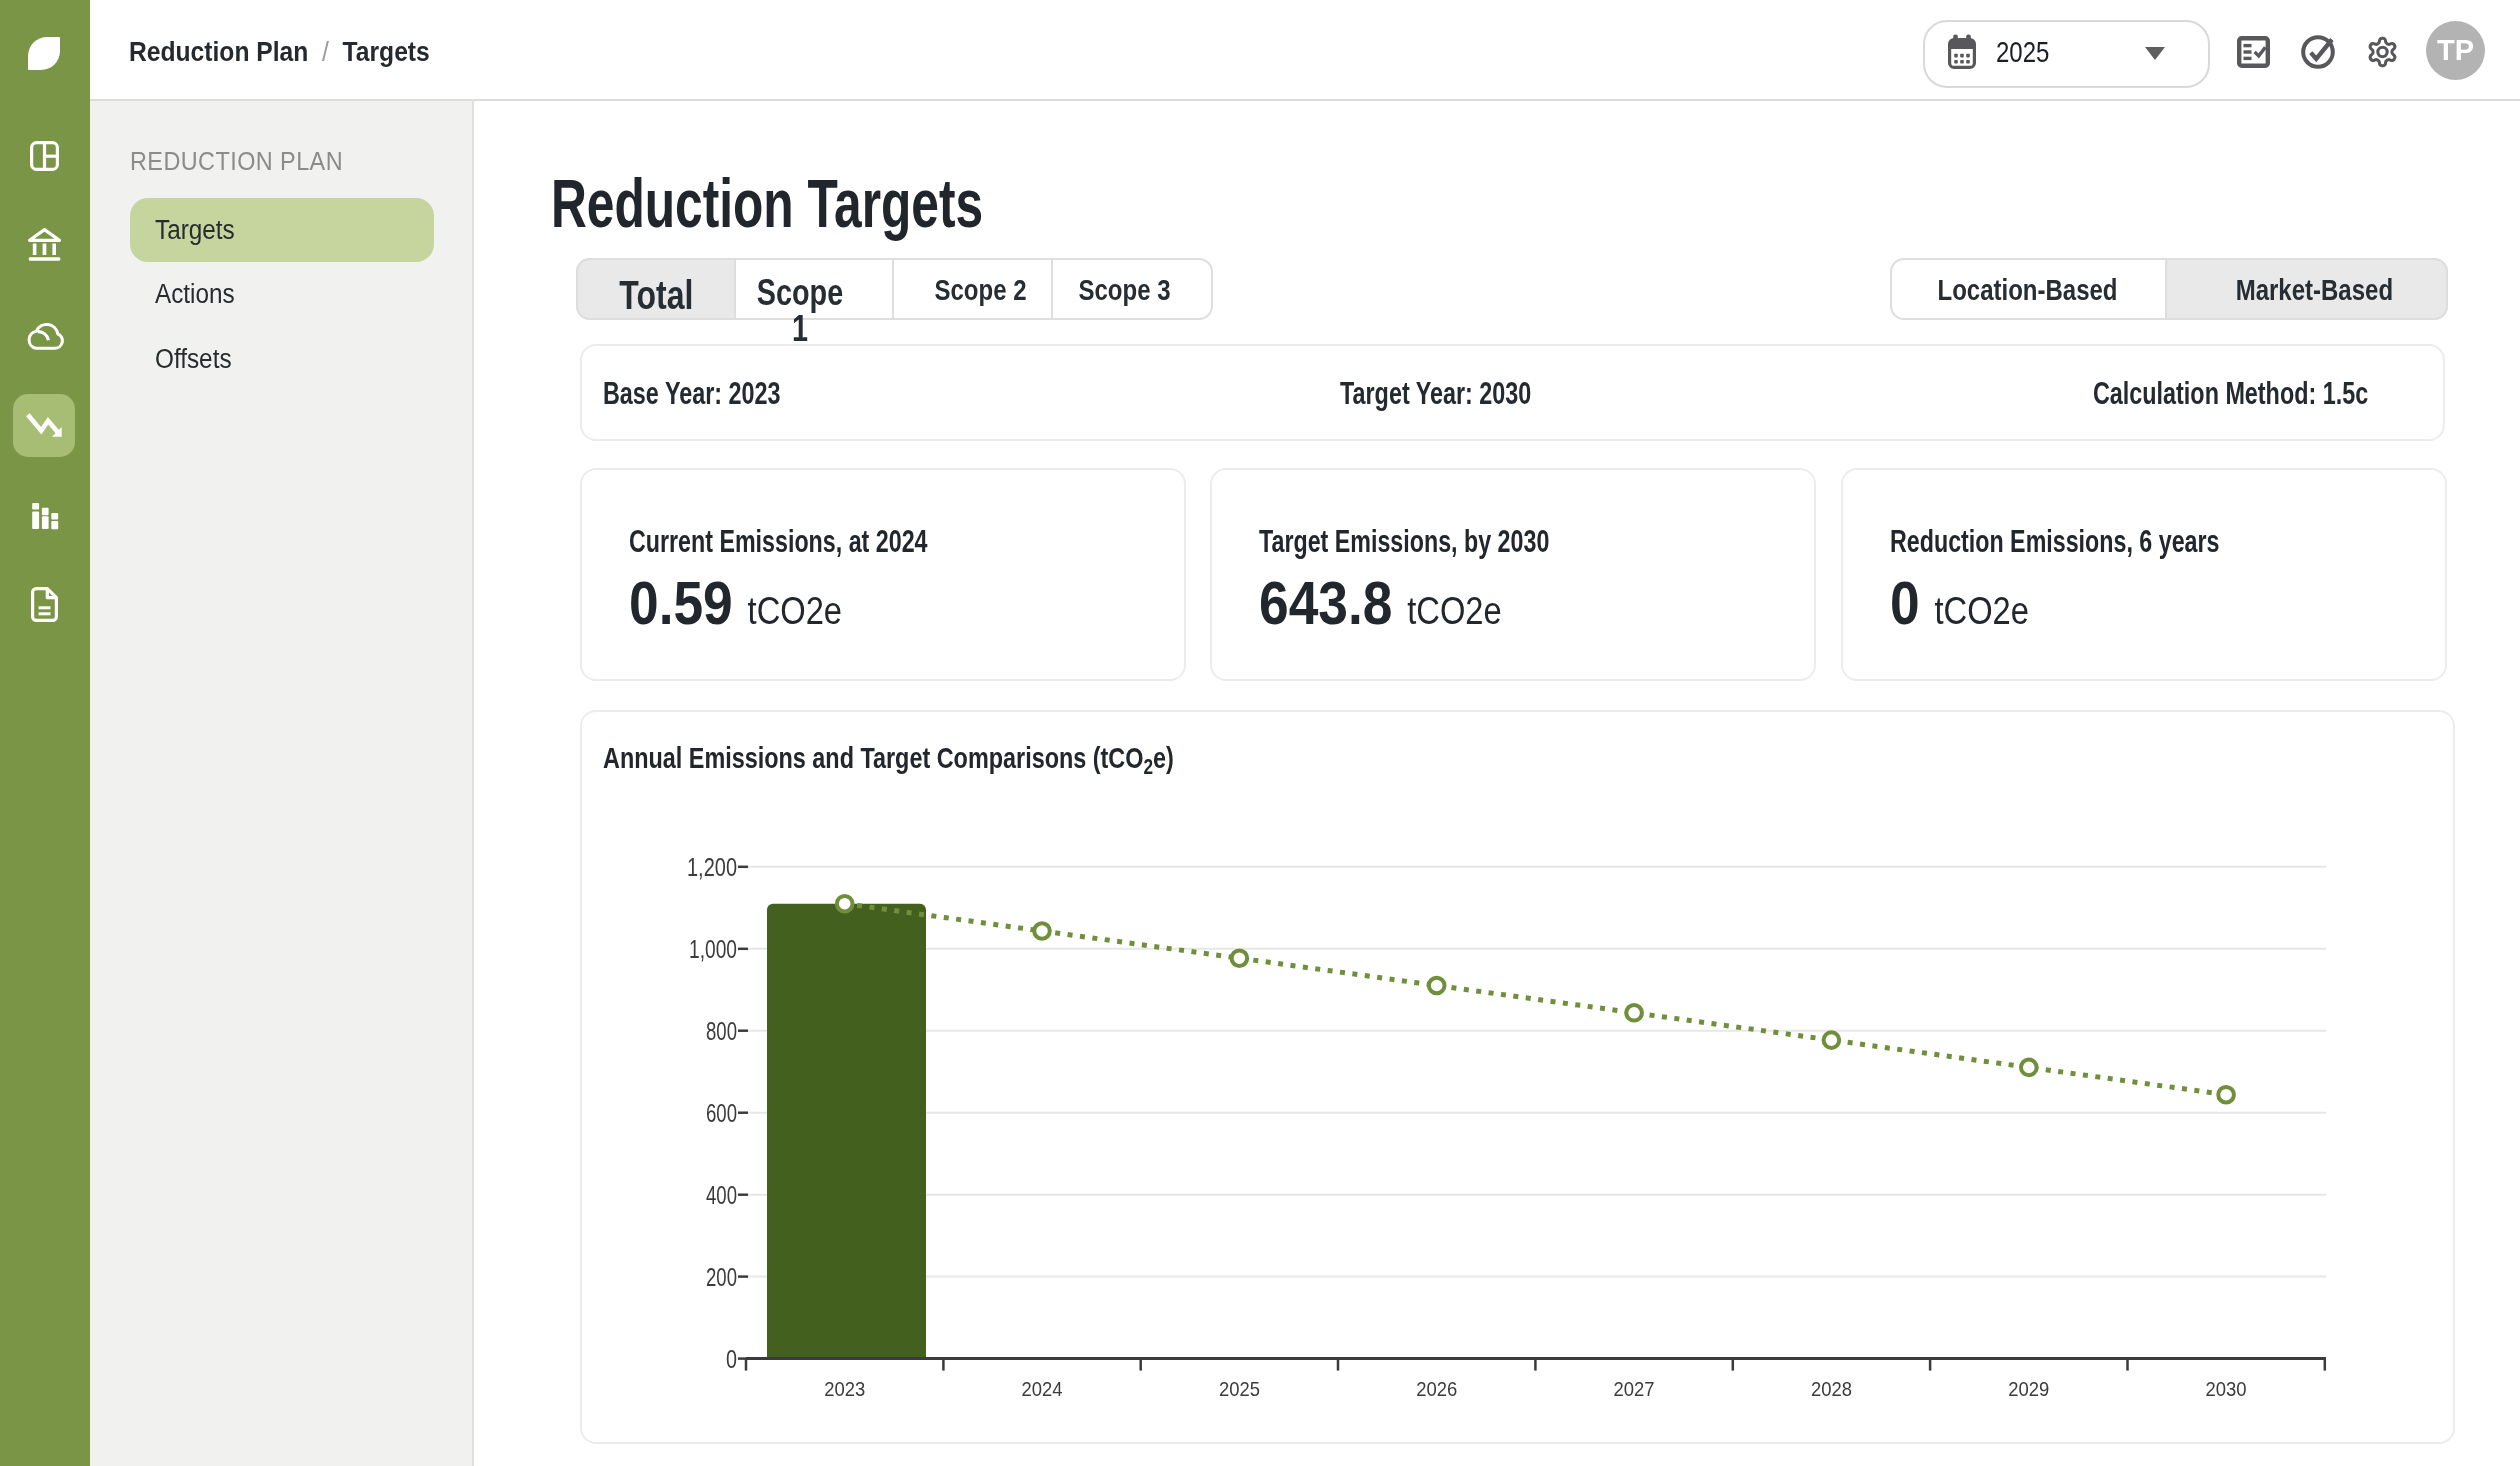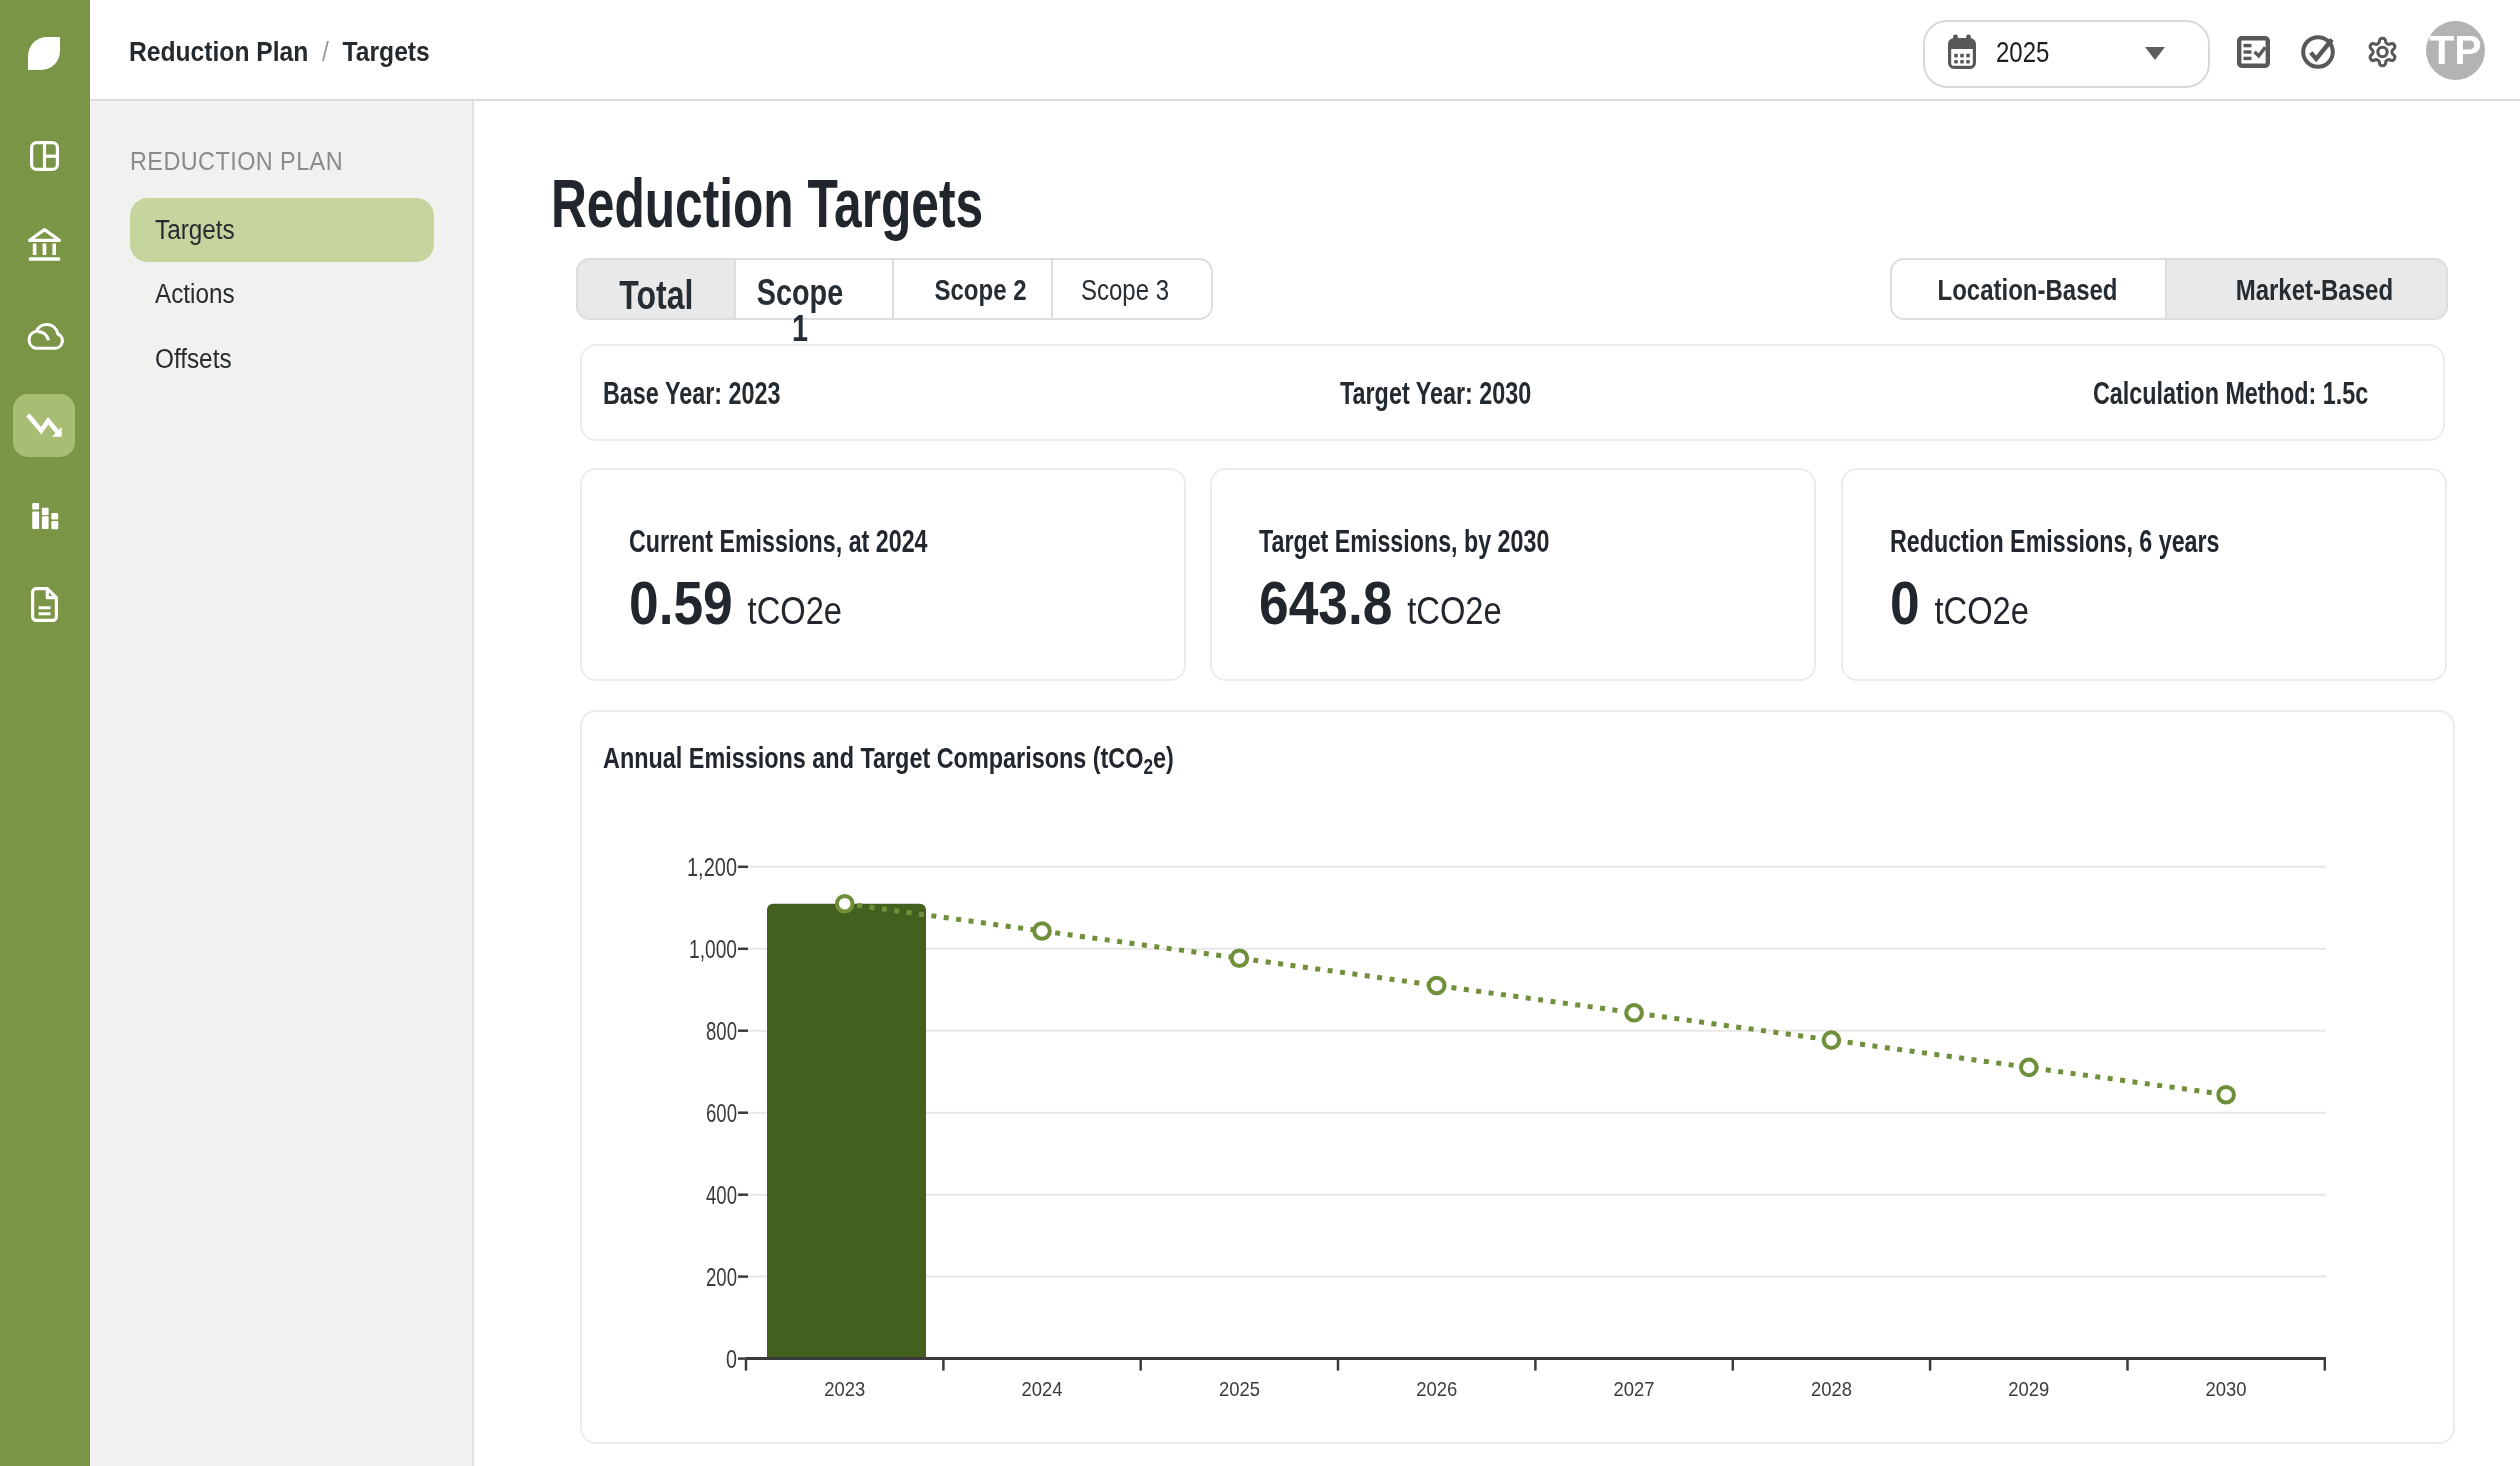--- a/index.html
+++ b/index.html
@@ -94,32 +94,32 @@
     </svg>
   <svg class="abs" style="left:2301px;top:35px" width="34" height="34" viewBox="0 0 34 34" fill="none" stroke="#58585a">
 <circle cx="17" cy="17" r="14.8" stroke-width="4"></circle>
 <path d="M9.8 17.6 L15.2 23.8 L31 4.5" stroke-width="4.4"></path>
     </svg>
   <svg class="abs" style="left:2366px;top:35px" width="33" height="34" viewBox="0 0 24 24" fill="none" stroke="#58585a" stroke-width="2.25" stroke-linejoin="round">
 <path d="M12.22 2h-.44a2 2 0 0 0-2 2v.18a2 2 0 0 1-1 1.73l-.43.25a2 2 0 0 1-2 0l-.15-.08a2 2 0 0 0-2.73.73l-.22.38a2 2 0 0 0 .73 2.73l.15.1a2 2 0 0 1 1 1.72v.51a2 2 0 0 1-1 1.74l-.15.09a2 2 0 0 0-.73 2.73l.22.38a2 2 0 0 0 2.73.73l.15-.08a2 2 0 0 1 2 0l.43.25a2 2 0 0 1 1 1.73V20a2 2 0 0 0 2 2h.44a2 2 0 0 0 2-2v-.18a2 2 0 0 1 1-1.73l.43-.25a2 2 0 0 1 2 0l.15.08a2 2 0 0 0 2.73-.73l.22-.39a2 2 0 0 0-.73-2.73l-.15-.08a2 2 0 0 1-1-1.74v-.5a2 2 0 0 1 1-1.74l.15-.09a2 2 0 0 0 .73-2.73l-.22-.38a2 2 0 0 0-2.73-.73l-.15.08a2 2 0 0 1-2 0l-.43-.25a2 2 0 0 1-1-1.73V4a2 2 0 0 0-2-2z"></path>
 <circle cx="12" cy="12" r="3.4"></circle>
     </svg>
   <div class="abs" style="left:2426px;top:21px;width:59px;height:59px;border-radius:50%;background:#b3b3b3;"></div>
-  <div class="abs" style="left:2426px;top:21px;width:59px;height:59px;text-align:center;font-size:41px;font-weight:700;color:#fff;line-height:59px;">TP</div>
+  <div class="abs" style="left:2426px;top:21px;width:59px;height:59px;text-align:center;font-size:29px;font-weight:700;color:#fff;line-height:59px;">TP</div>
 
   <div class="abs sx73" style="left:551px;top:169px;font-size:68px;font-weight:600;line-height:1;color:#20262b;">Reduction Targets</div>
 
   <div class="abs" style="left:576px;top:258px;width:637px;height:62px;border:2px solid #dedede;border-radius:14px;background:#fff;"></div>
   <div class="abs" style="left:576px;top:258px;width:160px;height:62px;background:#e9e9e9;border:2px solid #dedede;border-radius:14px 0 0 14px;"></div>
   <div class="abs" style="left:892px;top:260px;width:2px;height:58px;background:#dedede;"></div>
   <div class="abs" style="left:1051px;top:260px;width:2px;height:58px;background:#dedede;"></div>
   <div class="abs" style="left:576px;top:275px;width:160px;text-align:center;font-size:40px;font-weight:600;line-height:1;color:#262d33;"><span class="inl" style="display:inline-block;transform:scaleX(.8);">Total</span></div>
   <div class="abs" style="left:736px;top:275px;width:128px;text-align:center;font-size:36px;font-weight:600;line-height:1;color:#262d33;"><span style="display:inline-block;transform:scaleX(.8);">Scope 1</span></div>
   <div class="abs" style="left:893px;top:275px;width:175px;text-align:center;font-size:30px;font-weight:600;line-height:1;color:#262d33;"><span style="display:inline-block;transform:scaleX(.8);">Scope 2</span></div>
-  <div class="abs" style="left:1052px;top:275px;width:146px;text-align:center;font-size:30px;font-weight:400;line-height:1;color:#262d33;"><span style="display:inline-block;transform:scaleX(.8);">Scope 3</span></div>
+  <div class="abs" style="left:1052px;top:275px;width:146px;text-align:center;font-size:30px;font-weight:700;line-height:1;color:#262d33;"><span style="display:inline-block;transform:scaleX(.8);">Scope 3</span></div>
 
   <div class="abs" style="left:1890px;top:258px;width:558px;height:62px;border:2px solid #dedede;border-radius:14px;background:#fff;"></div>
   <div class="abs" style="left:2165px;top:258px;width:283px;height:62px;background:#e9e9e9;border:2px solid #dedede;border-radius:0 14px 14px 0;"></div>
   <div class="abs" style="left:1890px;top:275px;width:275px;text-align:center;font-size:30px;font-weight:600;line-height:1;color:#262d33;"><span style="display:inline-block;transform:scaleX(.8);">Location-Based</span></div>
   <div class="abs" style="left:2165px;top:275px;width:298px;text-align:center;font-size:30px;font-weight:600;line-height:1;color:#262d33;"><span style="display:inline-block;transform:scaleX(.8);">Market-Based</span></div>
 
   <div class="abs cardborder" style="left:580px;top:344px;width:1865px;height:97px;"></div>
   <div class="abs sx73" style="left:603px;top:377px;font-size:32px;font-weight:600;line-height:1;">Base Year: 2023</div>
   <div class="abs sx73" style="left:1340px;top:377px;font-size:32px;font-weight:600;line-height:1;">Target Year: 2030</div>
   <div class="abs sx73" style="left:2093px;top:377px;font-size:32px;font-weight:600;line-height:1;">Calculation Method: 1.5c</div>

